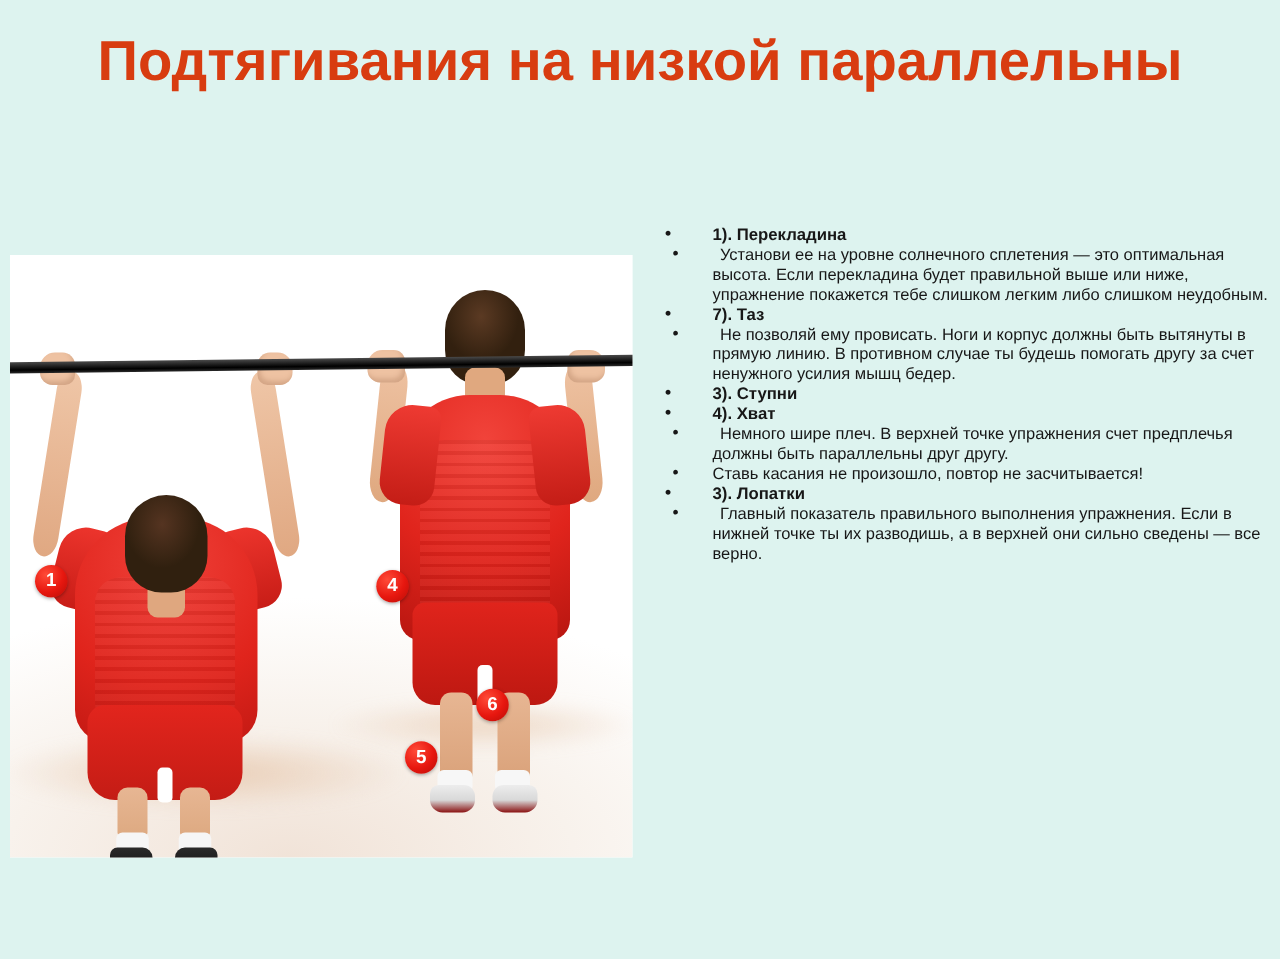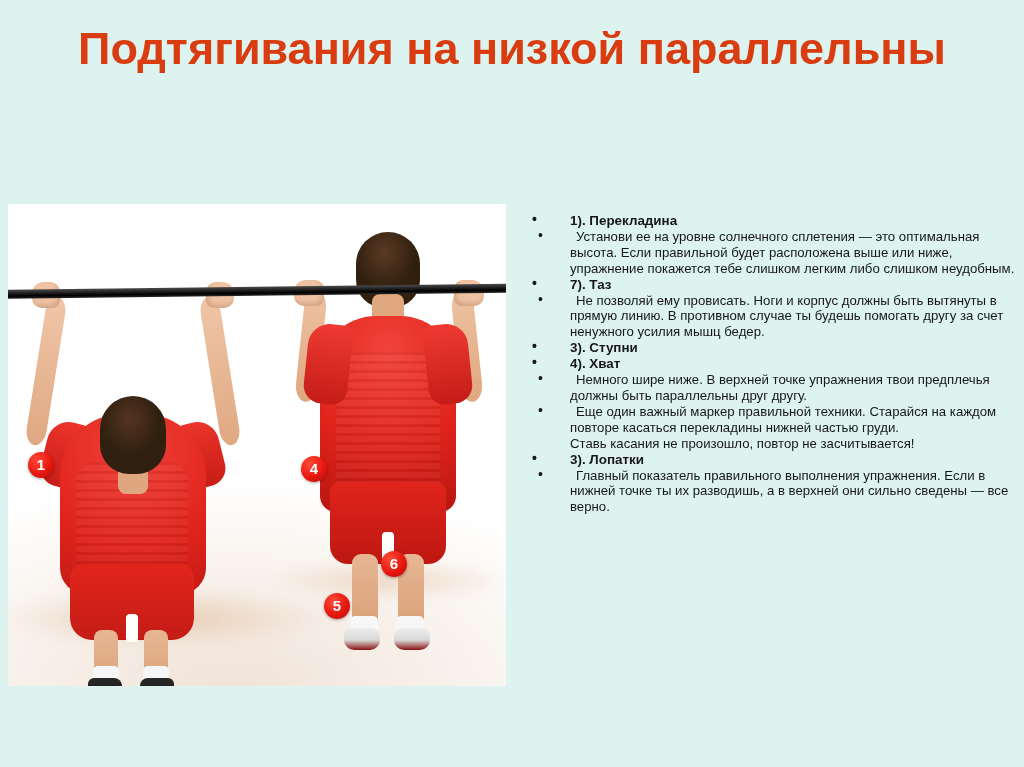--- a/index.html
+++ b/index.html
@@ -245,21 +245,21 @@
   }
   #marker-1 { left: 20px;  top: 248px; }
   #marker-4 { left: 293px; top: 252px; }
   #marker-5 { left: 316px; top: 389px; }
   #marker-6 { left: 373px; top: 347px; }
 
   
   #content-list {
     position: absolute;
     left: 520px;
-    top: 213px;
+    top: 180px;
     width: 496px;
   }
   .bullet-row {
     position: relative;
     padding-left: 50px;
     color: #171717;
     font-family: "Liberation Sans", sans-serif;
     font-size: 13.2px;
     line-height: 15.9px;
   }
@@ -338,30 +338,29 @@
 
     <div class="marker" id="marker-4">4</div>
     <div class="marker" id="marker-5">5</div>
     <div class="marker" id="marker-6">6</div>
   </div>
 </div>
 
 <div id="content-list">
 
   <div class="bullet-row heading">1). Перекладина</div>
-  <div class="bullet-row body"> Установи ее на уровне солнечного сплетения — это оптимальная высота. Если правильной будет расположена выше или ниже, упражнение покажется тебе слишком легким либо слишком неудобным.</div>
+  <div class="bullet-row body"> Установи ее на уровне солнечного сплетения — это оптимальная высота. Если перекладина будет правильной выше или ниже, упражнение покажется тебе слишком легким либо слишком неудобным.</div>
 
   <div class="bullet-row heading"> 7). Таз</div>
   <div class="bullet-row body"> Не позволяй ему провисать. Ноги и корпус должны быть вытянуты в прямую линию. В противном случае ты будешь помогать другу за счет ненужного усилия мышц бедер.</div>
 
   <div class="bullet-row heading"> 3). Ступни</div>
 
   <div class="bullet-row heading"> 4). Хват</div>
-  <div class="bullet-row body"> Немного шире ниже. В верхней точке упражнения твои предплечья должны быть параллельны друг другу.</div>
+  <div class="bullet-row body"> Немного шире плеч. В верхней точке упражнения счет предплечья должны быть параллельны друг другу.</div>
 
   <div class="bullet-row body">
-    <span> Еще один важный маркер правильной техники. Старайся на каждом повторе касаться перекладины нижней частью груди.</span>
     <span class="cont">Ставь касания не произошло, повтор не засчитывается!</span>
   </div>
 
   <div class="bullet-row heading"> 3). Лопатки</div>
   <div class="bullet-row body"> Главный показатель правильного выполнения упражнения. Если в нижней точке ты их разводишь, а в верхней они сильно сведены — все верно.</div>
 </div>
 
 </body></html>

